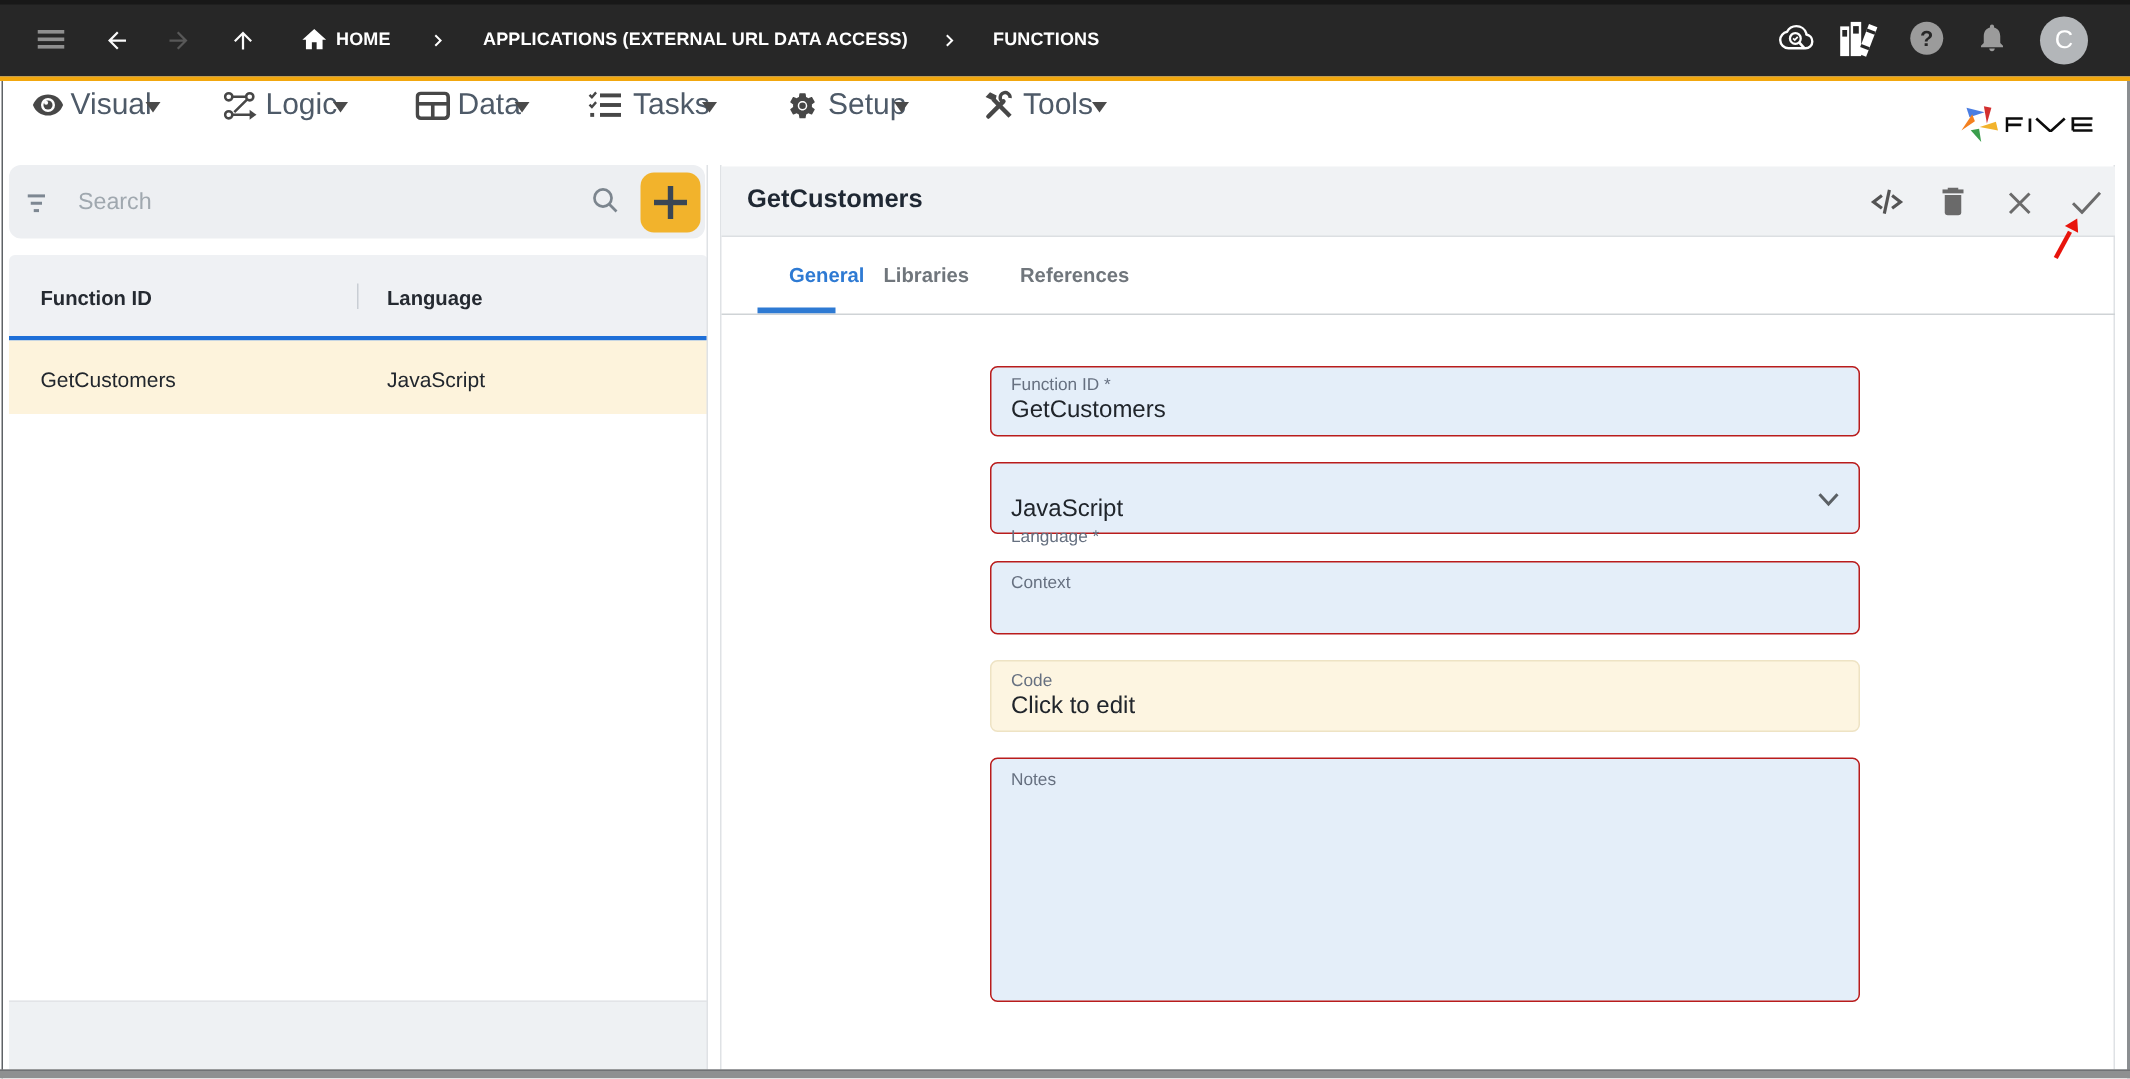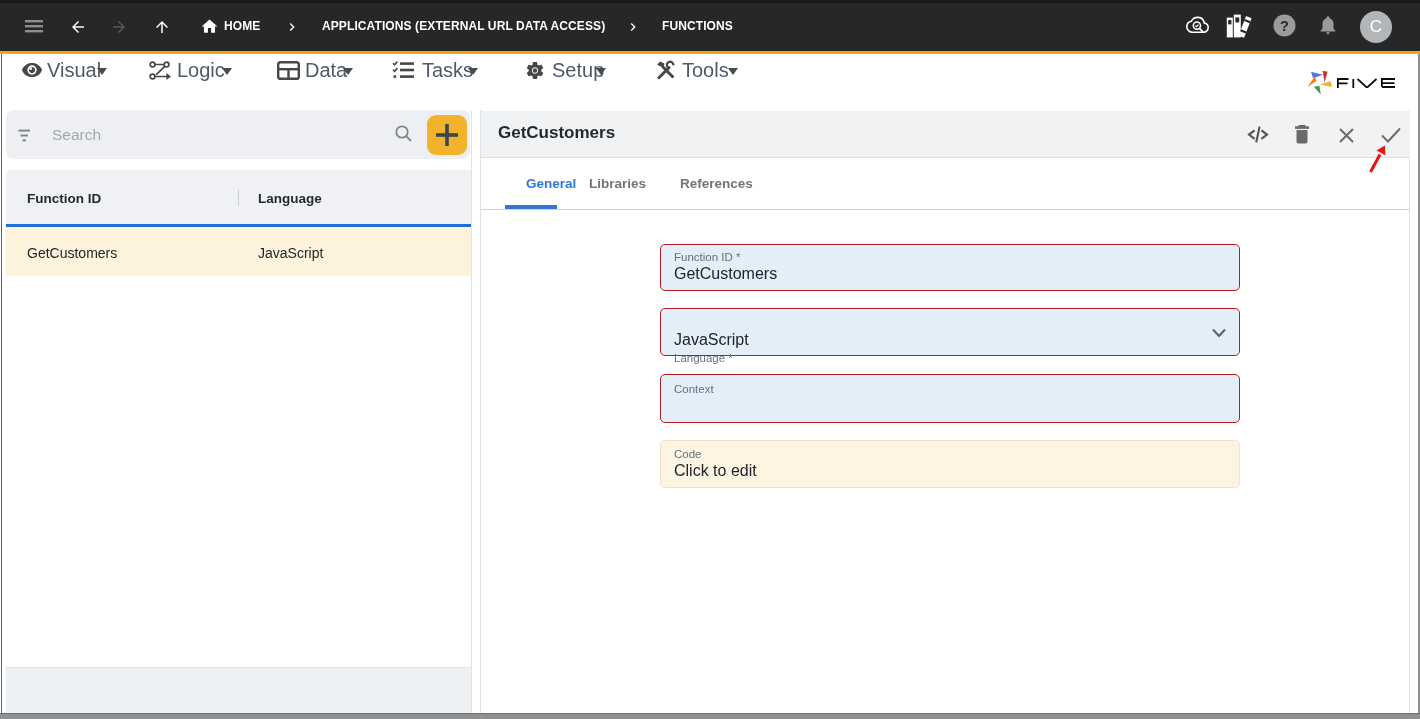--- a/index.html
+++ b/index.html
@@ -263,17 +263,20 @@
       <path d="M1 1.5 L7 8 L13 1.5" fill="none" stroke="#5b6065" stroke-width="2"></path>
     </svg>
   </div>
   <div class="abs field f-blue" style="top:374px;height:49px;">
     <div class="flab" style="top:8px;">Context</div>
   </div>
   <div class="abs field f-yel" style="top:440px;height:48px;">
     <div class="flab" style="top:7px;">Code</div>
     <div class="fval" style="top:21px;">Click to edit</div>
   </div>
+  <div class="abs field f-blue" style="top:505px;height:163px;">
+    <div class="flab" style="top:8px;">Notes</div>
+  </div>
 
   <div class="abs" style="left:0.5px;top:54px;width:1.5px;height:665px;background:#5e6266;"></div>
   <div class="abs" style="left:1418px;top:54px;width:2px;height:665px;background:#8b8e91;"></div>
   <div class="abs" style="left:0;top:713px;width:1420px;height:6px;background:#8e9091;border-top:1px solid #707275;"></div>
 </div>
 
 </body></html>

